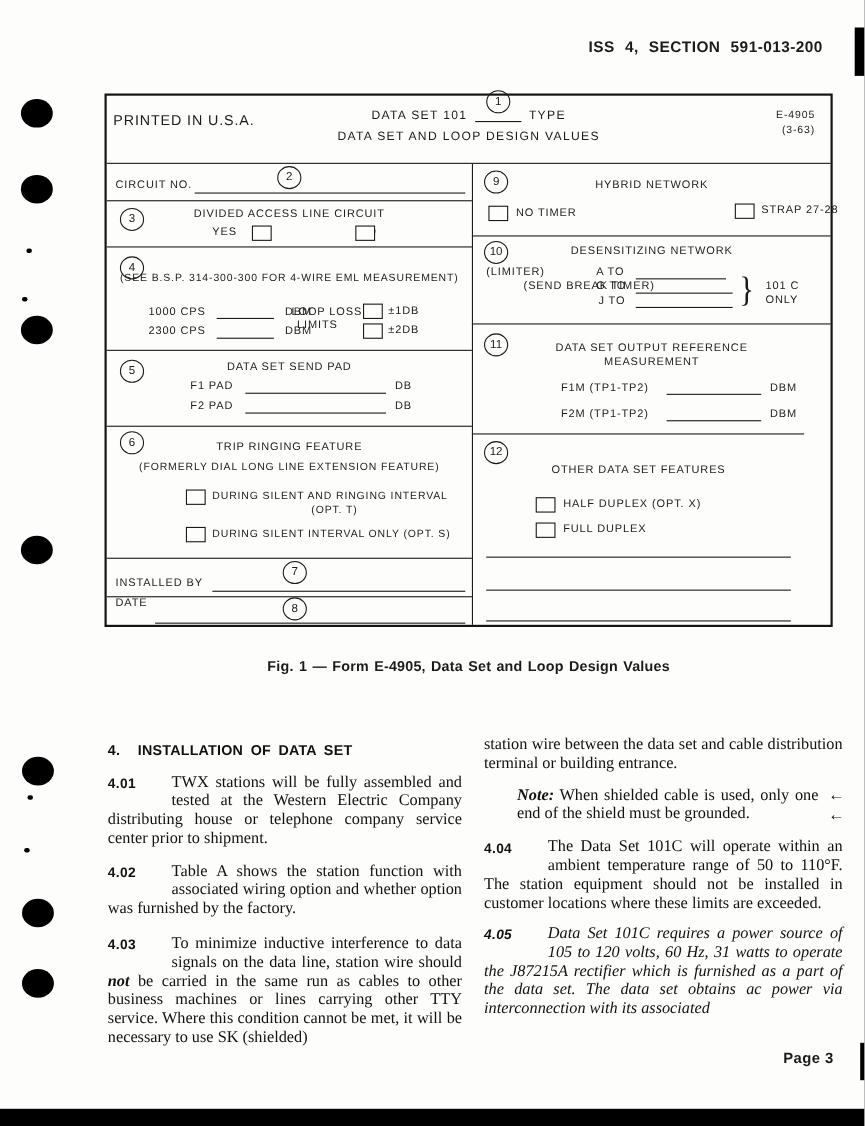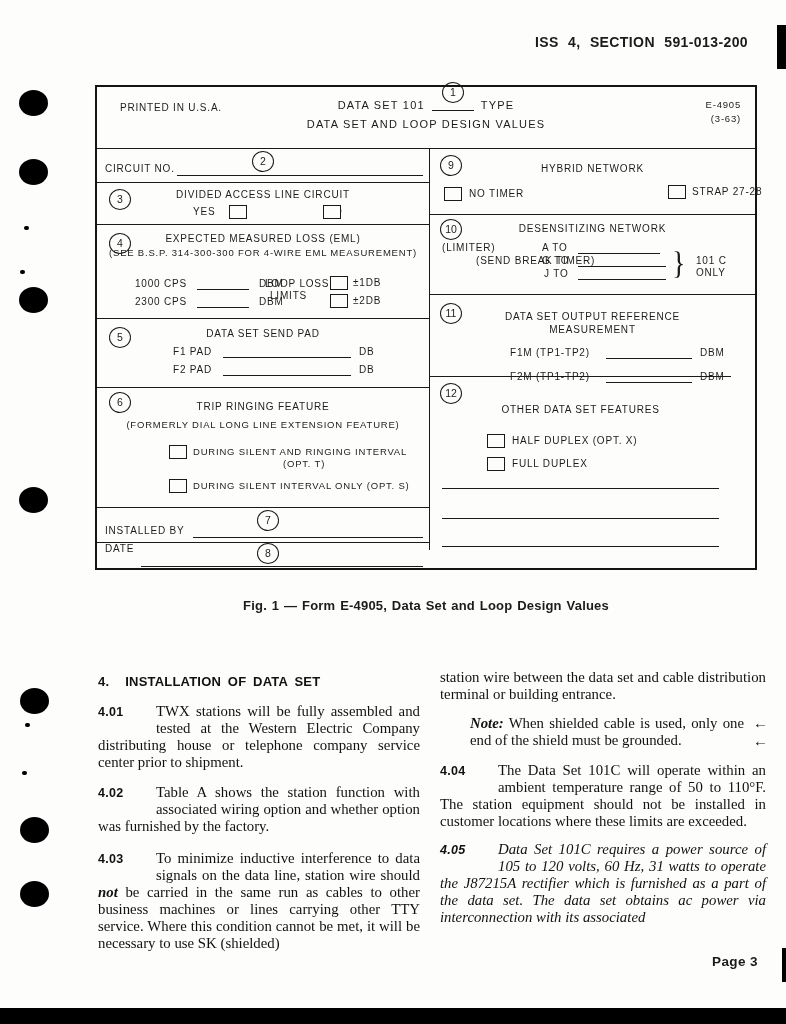--- a/index.html
+++ b/index.html
@@ -78,21 +78,21 @@
   <div class="speck" style="left:22px;top:771px;"></div>
   <div class="bar-bottom"></div>
   <div class="mark-tr"></div>
   <div class="mark-r2"></div>
 
   <div class="doc-header">ISS 4, SECTION 591-013-200</div>
 
   <div class="form">
 
     <div class="sec bb" style="left:0;top:0;width:658px;height:62px;">
-      <span class="abs ft" style="left:23px;top:15px;font-size:10px;">PRINTED IN U.S.A.</span>
+      <span class="abs ft" style="left:6px;top:15px;font-size:13px;">PRINTED IN U.S.A.</span>
       <div class="title-row1">
         <span>DATA SET 101</span>
           <span class="title-slot">
             <span class="circle">1</span>
           </span>
           <span>TYPE</span>
       </div>
       <div class="title-row2">DATA SET AND LOOP DESIGN VALUES</div>
       <span class="abs ft" style="right:14px;top:12px;font-size:9.5px;">E-4905</span>
       <span class="abs ft" style="right:14px;top:26px;font-size:9.5px;">(3-63)</span>
@@ -108,21 +108,20 @@
       <span class="circle" style="left:12px;top:6px;">3</span>
       <span class="abs ft ctr" style="top:6px;">DIVIDED ACCESS LINE CIRCUIT</span>
       <span class="abs ft" style="left:96px;top:23px;">YES</span>
       <span class="cb" style="left:132px;top:22px;"></span>
       <span class="abs ft" style="left:197px;top:23px;padding-left:32px;">NO</span>
       <span class="cb" style="left:226px;top:22px;"></span>
     </div>
 
     <div class="sec bt" style="left:0;top:137px;width:332px;height:94px;">
       <span class="circle" style="left:12px;top:8px;">4</span>
-      <span class="abs ft ctr" style="top:8px;">EXPECTED MEASURED LOSS (EML)</span>
       <span class="abs ft ctr" style="top:22px;font-size:9.5px;">(SEE B.S.P. 314-300-300 FOR 4-WIRE EML MEASUREMENT)</span>
       <span class="abs ft" style="left:38px;top:53px;">1000 CPS</span>
       <span class="fl" style="left:100px;width:52px;top:64px;"></span>
       <span class="abs ft" style="left:162px;top:53px;">DBM</span>
       <span class="abs ft" style="left:38px;top:71px;">2300 CPS</span>
       <span class="fl" style="left:100px;width:52px;top:82px;"></span>
       <span class="abs ft" style="left:162px;top:71px;">DBM</span>
       <span class="abs ft" style="left:168px;top:53px;">LOOP LOSS</span>
       <span class="abs ft" style="left:173px;top:65px;">LIMITS</span>
       <span class="cb" style="left:233px;top:51px;"></span>
@@ -195,21 +194,21 @@
       <span class="abs ft ctr" style="top:16px;">DATA SET OUTPUT REFERENCE</span>
       <span class="abs ft ctr" style="top:29px;">MEASUREMENT</span>
       <span class="abs ft" style="left:80px;top:52px;">F1M (TP1-TP2)</span>
       <span class="fl" style="left:176px;width:86px;top:63px;"></span>
       <span class="abs ft" style="left:270px;top:52px;">DBM</span>
       <span class="abs ft" style="left:80px;top:76px;">F2M (TP1-TP2)</span>
       <span class="fl" style="left:176px;width:86px;top:87px;"></span>
       <span class="abs ft" style="left:270px;top:76px;">DBM</span>
     </div>
 
-    <div class="sec bl bt" style="left:332px;top:289px;width:302px;height:174px;">
+    <div class="sec bl bt" style="left:332px;top:307px;width:302px;height:174px;">
       <span class="circle" style="left:10px;top:6px;">12</span>
       <span class="abs ft ctr" style="top:27px;">OTHER DATA SET FEATURES</span>
       <span class="cb" style="left:57px;top:57px;"></span>
       <span class="abs ft" style="left:82px;top:58px;">HALF DUPLEX (OPT. X)</span>
       <span class="cb" style="left:57px;top:80px;"></span>
       <span class="abs ft" style="left:82px;top:81px;">FULL DUPLEX</span>
       <span class="fl" style="left:12px;right:12px;top:111px;"></span>
       <span class="fl" style="left:12px;right:12px;top:141px;"></span>
       <span class="fl" style="left:12px;right:12px;top:169px;"></span>
     </div>

